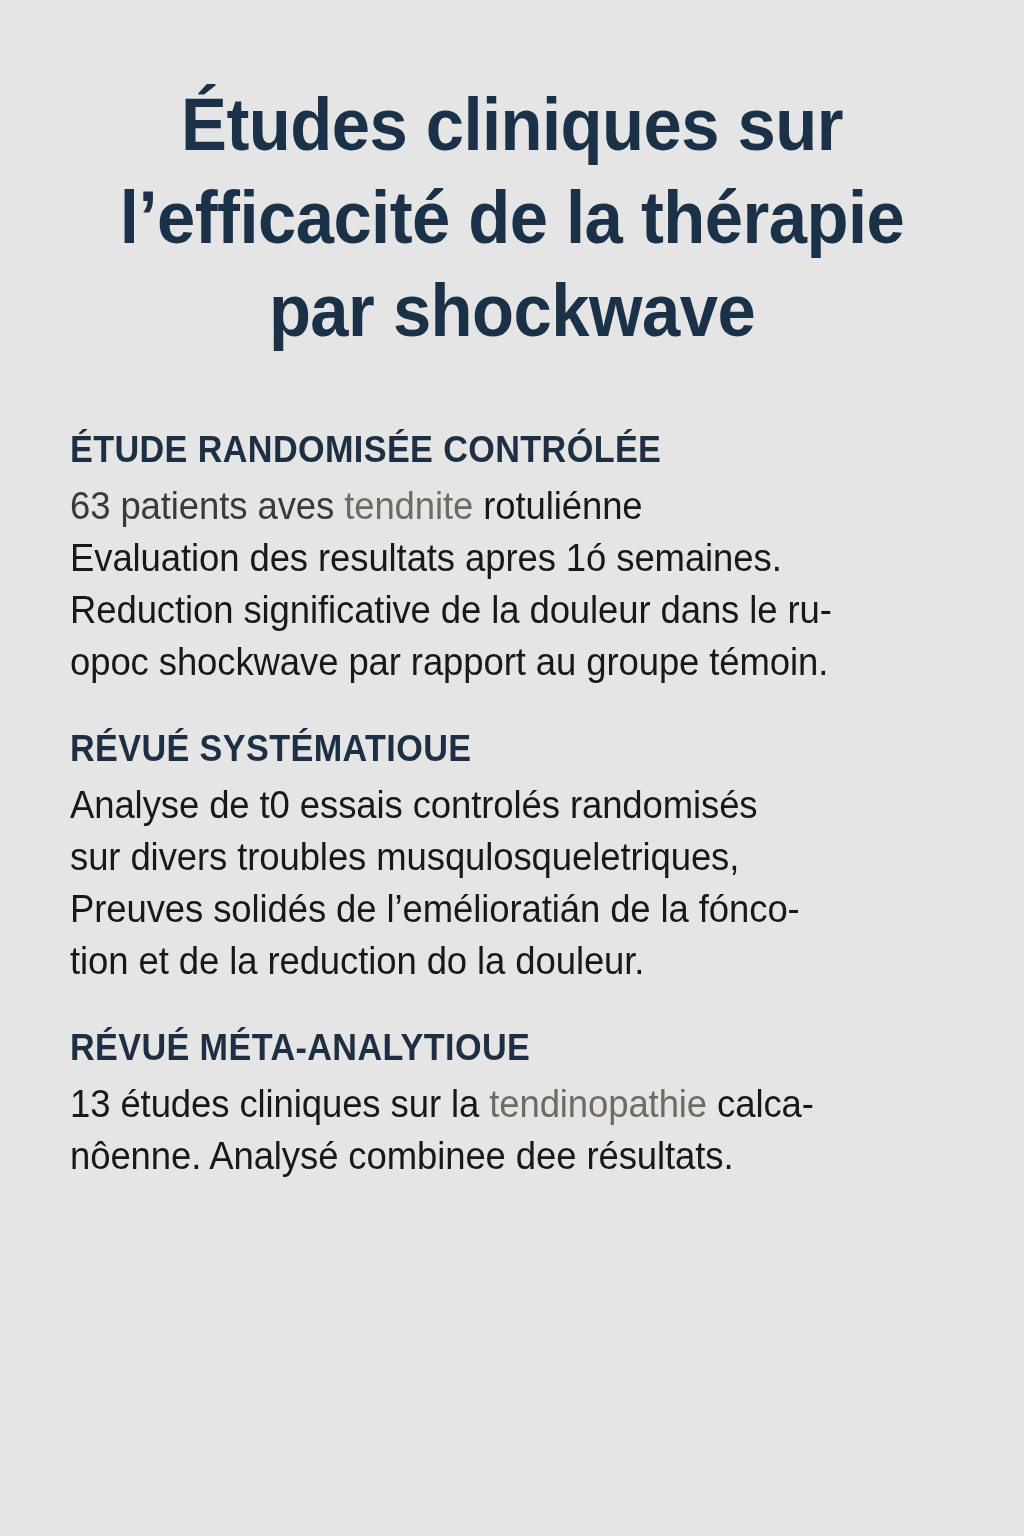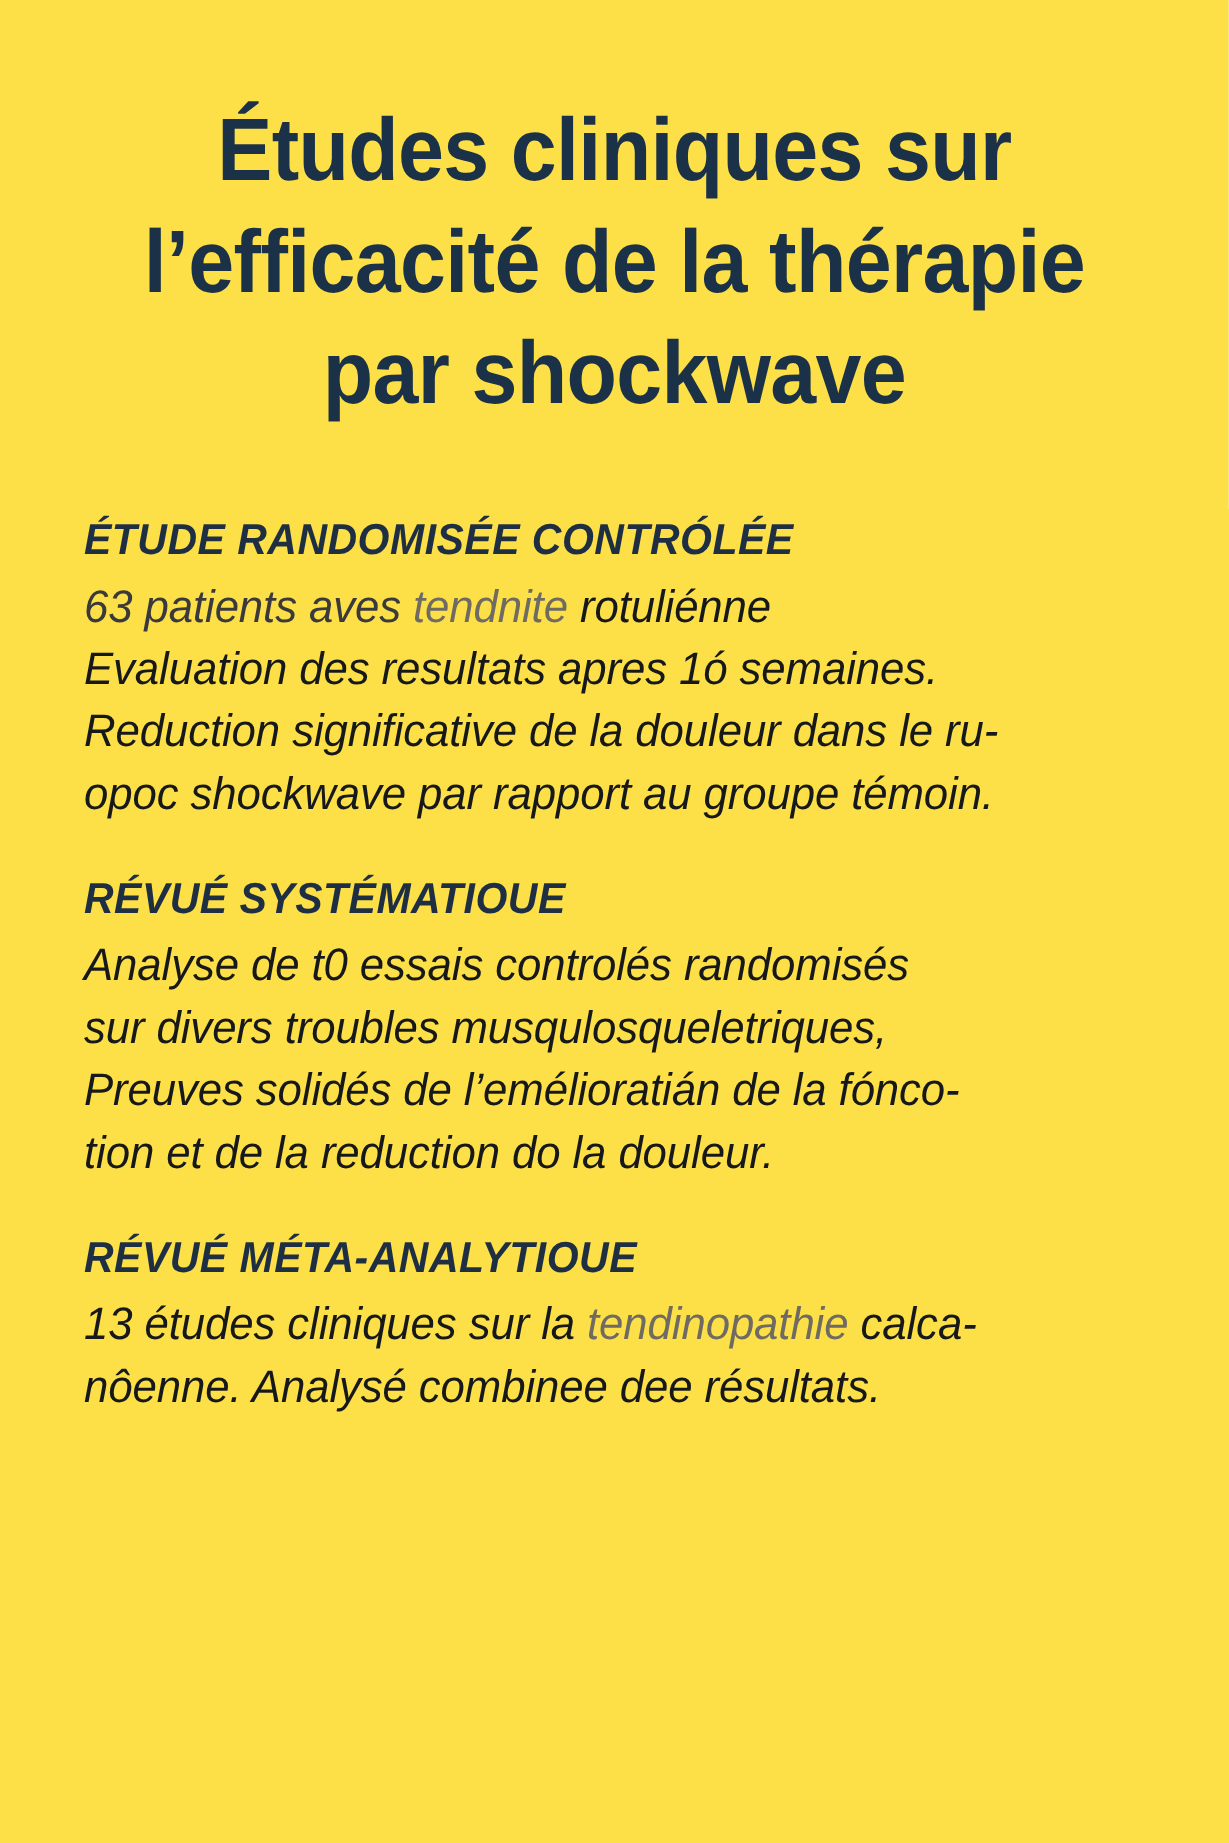--- a/index.html
+++ b/index.html
@@ -12,21 +12,21 @@
     background: #fdfdf6;
     font-family: "Liberation Sans", sans-serif;
     overflow: hidden;
     -webkit-font-smoothing: antialiased;
   }
 
   #page {
     position: relative;
     width: 1024px;
     height: 1536px;
-    background: #fde047;
+    background: #e5e5e5;
     box-sizing: border-box;
   }
 
   
   .title-block {
     position: absolute;
     left: 0;
     top: 78px;
     width: 1024px;
     text-align: center;
@@ -48,21 +48,20 @@
 
   
   .sections {
     position: absolute;
     left: 70px;
     top: 428px;
     width: 890px;
   }
   .section {
     margin-bottom: 39px;
-    font-style: italic;
   }
   .section:last-child { margin-bottom: 0; }
 
   .section-heading {
     color: #1e2f44;
     font-family: "Liberation Sans Narrow", "Liberation Sans", sans-serif;
     font-weight: 700;
     font-size: 36px;
     line-height: 44px;
     letter-spacing: 0.4px;

